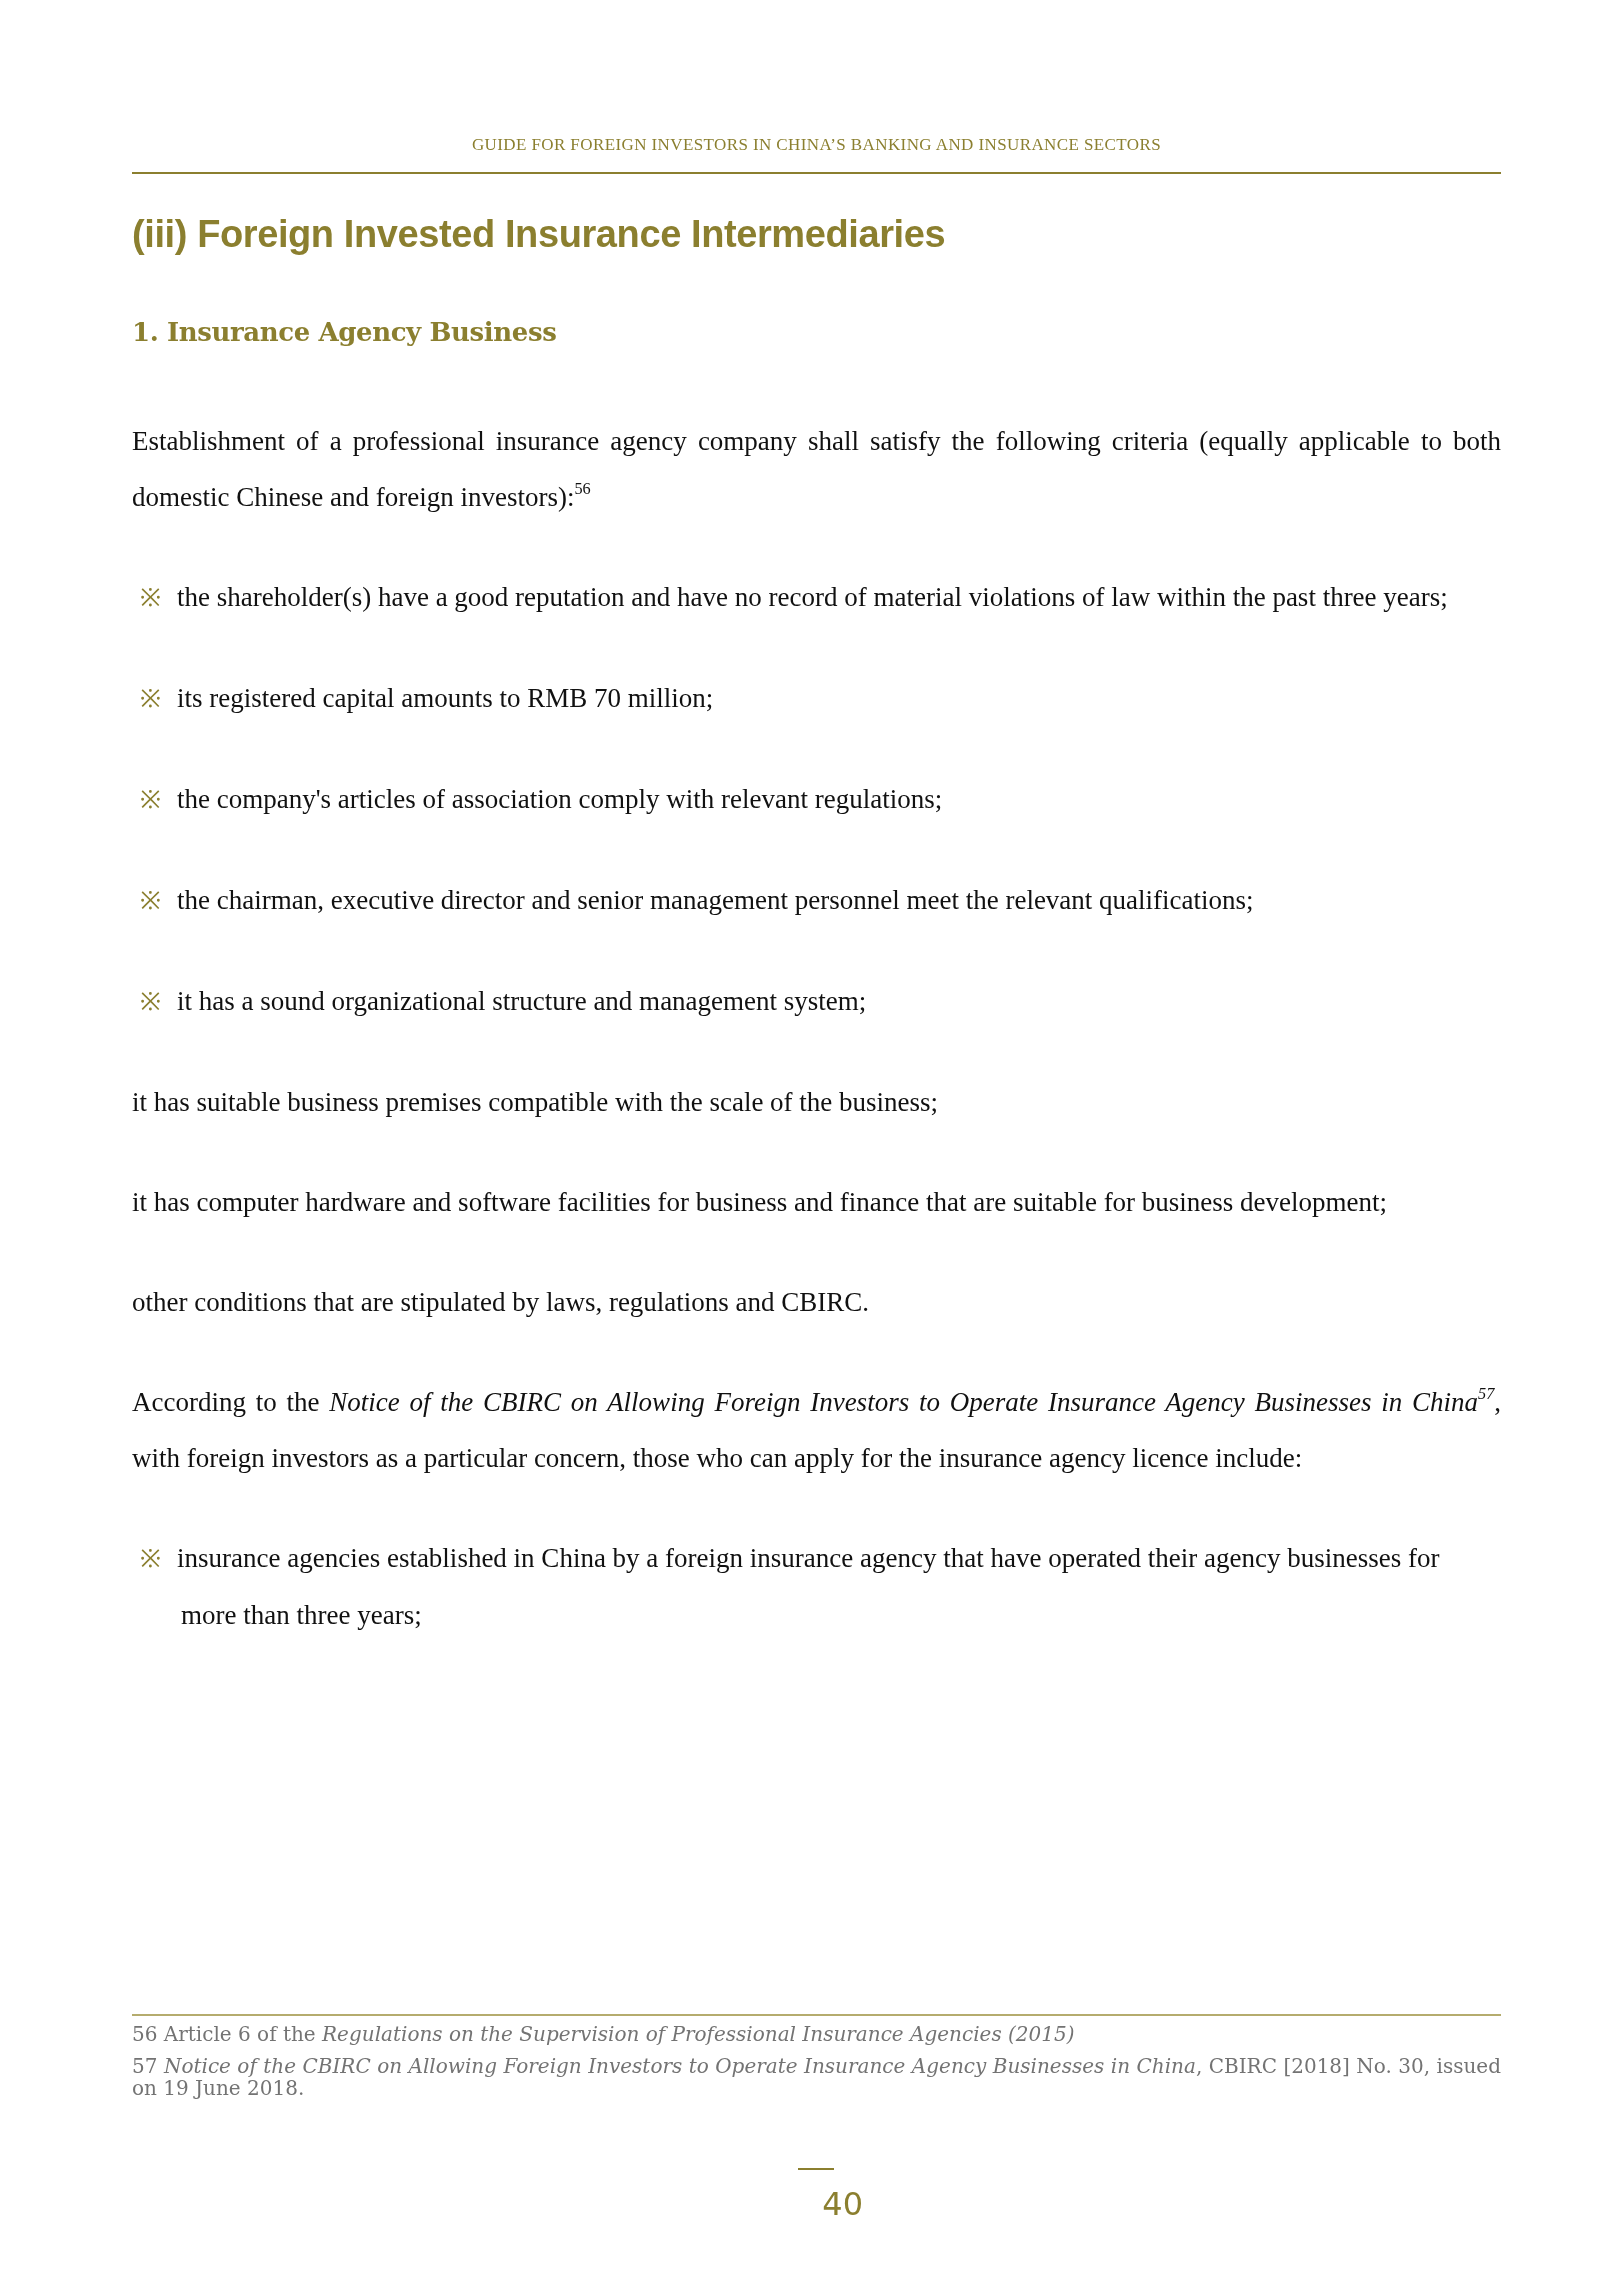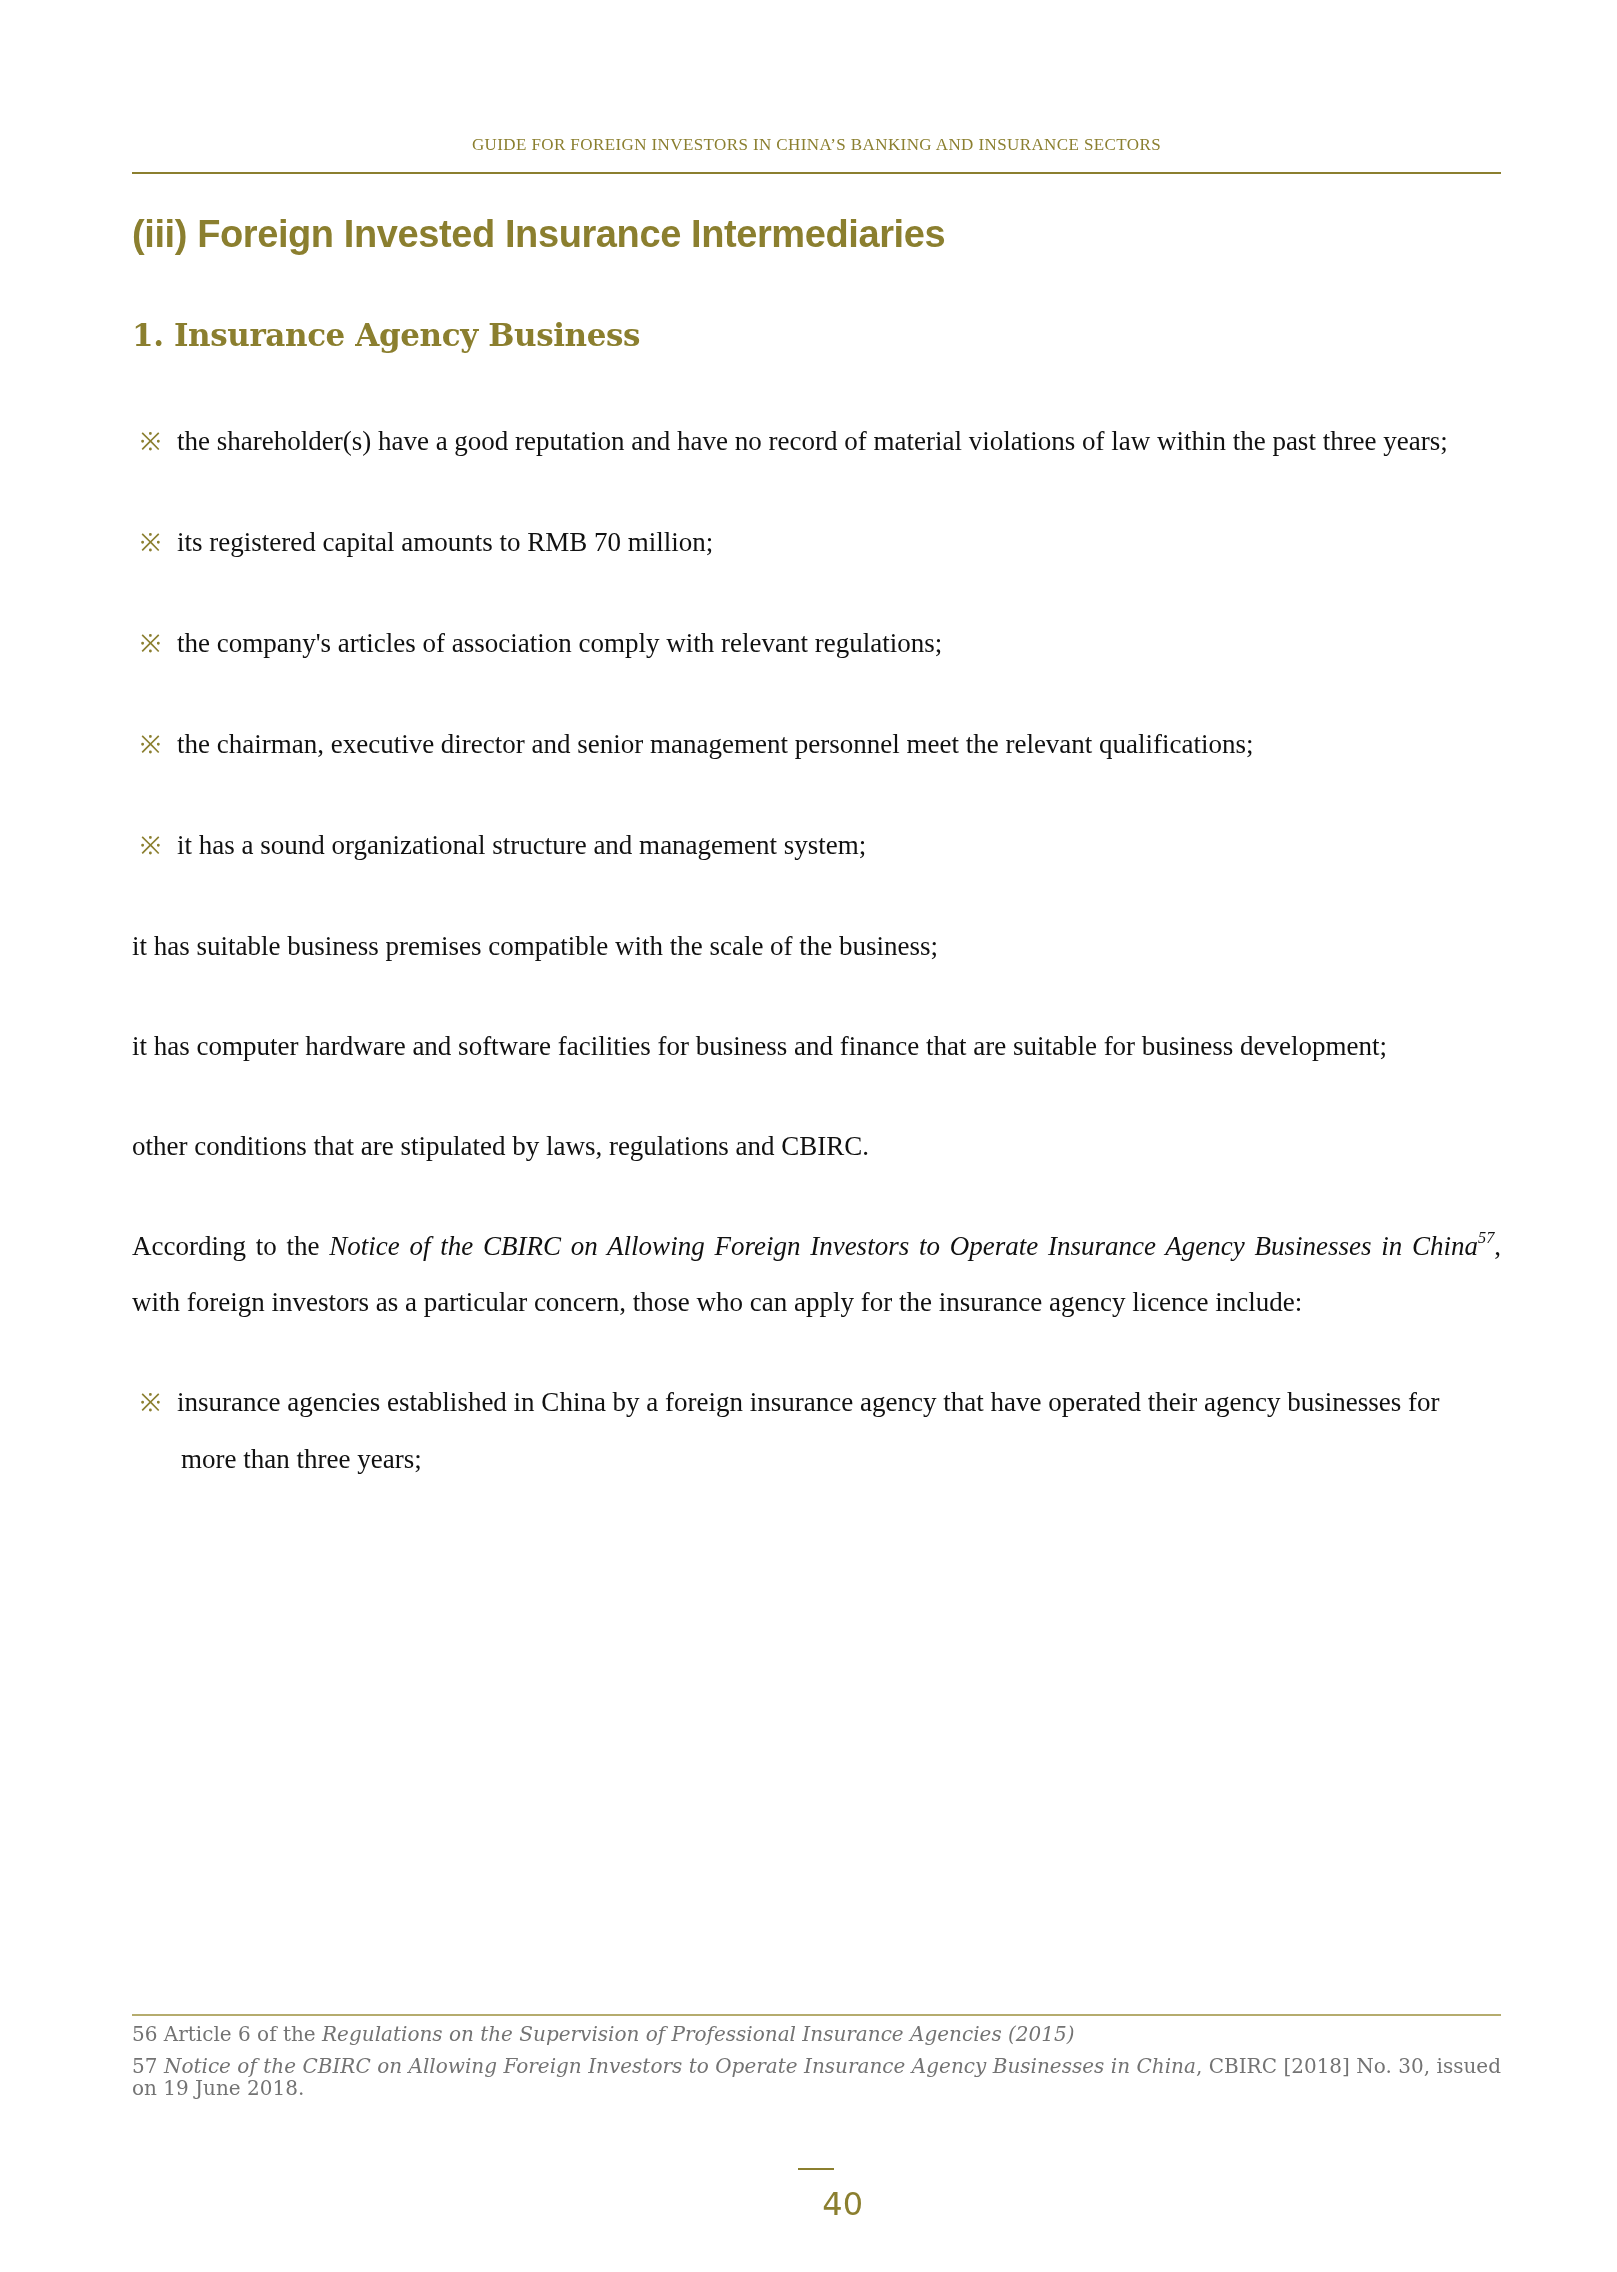--- a/index.html
+++ b/index.html
@@ -5,21 +5,21 @@
   html, body { margin: 0; padding: 0; background: #ffffff; }
   body { width: 1618px; height: 2273px; position: relative; overflow: hidden;
          font-family: "DejaVu Serif", "Liberation Serif", serif; color: #1a1a1a; }
   .page { position: absolute; left: 132px; top: 0; width: 1369px; }
   .running-header { position: absolute; top: 135px; left: 0; width: 1369px; text-align: center;
          font-family: "Liberation Serif", serif; font-size: 17px; color: #8b7f2f; letter-spacing: 0.4px; }
   .header-rule { position: absolute; top: 172px; left: 0; width: 1369px; height: 2.2px; background: #8b7f2f; }
   .section-title { position: absolute; top: 213px; left: 0; font-family: Liberation Sans, sans-serif;
          font-weight: bold; font-size: 38px; color: #8b7f2f; margin: 0; letter-spacing: -0.4px; }
   .subsection-title { position: absolute; top: 317px; left: 0; font-family: "DejaVu Serif", serif;
-         font-size: 31px; color: #8b7f2f; margin: 0; letter-spacing: -0.4px; }
+         font-size: 26px; color: #8b7f2f; margin: 0; letter-spacing: -0.4px; }
   .body { position: absolute; top: 413px; left: 0; width: 1369px; font-size: 27px; line-height: 56px;
          font-family: "Liberation Serif", serif; color: #111; }
   .para { margin: 0 0 44px 0; text-align: justify; }
   .para.nojust { text-align: left; }
   .bullet { margin: 0 0 44px 8px; padding-left: 41px; text-indent: -41px; }
   .bullet .mark { display: inline-block; width: 37px; color: #8b7f2f; text-indent: 0; font-size: 25px; }
   sup { font-size: 16.3px; line-height: 0; vertical-align: 12px; }
   .ital { font-style: italic; }
   .fn-rule { position: absolute; top: 2014px; left: 0; width: 1369px; height: 1.5px; background: #b5ac6e; }
   .footnotes { position: absolute; top: 2023px; left: 0; width: 1369px; font-family: "DejaVu Serif", serif;
@@ -35,20 +35,21 @@
 <div class="page">
 
   <div class="running-header">GUIDE FOR FOREIGN INVESTORS IN CHINA’S BANKING AND INSURANCE SECTORS</div>
   <div class="header-rule"></div>
 
   <h1 class="section-title">(iii) Foreign Invested Insurance Intermediaries</h1>
   <h2 class="subsection-title">1. Insurance Agency Business</h2>
 
   <div class="body">
 
+    <p class="para"><span>Establishment of a professional insurance agency company shall satisfy the following criteria (equally applicable to both domestic Chinese and foreign investors):</span><sup>56</sup></p>
 
     <p class="bullet"><span class="mark">※</span><span>the shareholder(s) have a good reputation and have no record of material violations of law within the past three years;</span></p>
 
     <p class="bullet"><span class="mark">※</span><span>its registered capital amounts to RMB 70 million;</span></p>
 
     <p class="bullet"><span class="mark">※</span><span>the company's articles of association comply with relevant regulations;</span></p>
 
     <p class="bullet" style="padding-right:148px;"><span class="mark">※</span><span>the chairman, executive director and senior management personnel meet the relevant qualifications;</span></p>
 
     <p class="bullet"><span class="mark">※</span><span>it has a sound organizational structure and management system;</span></p>

